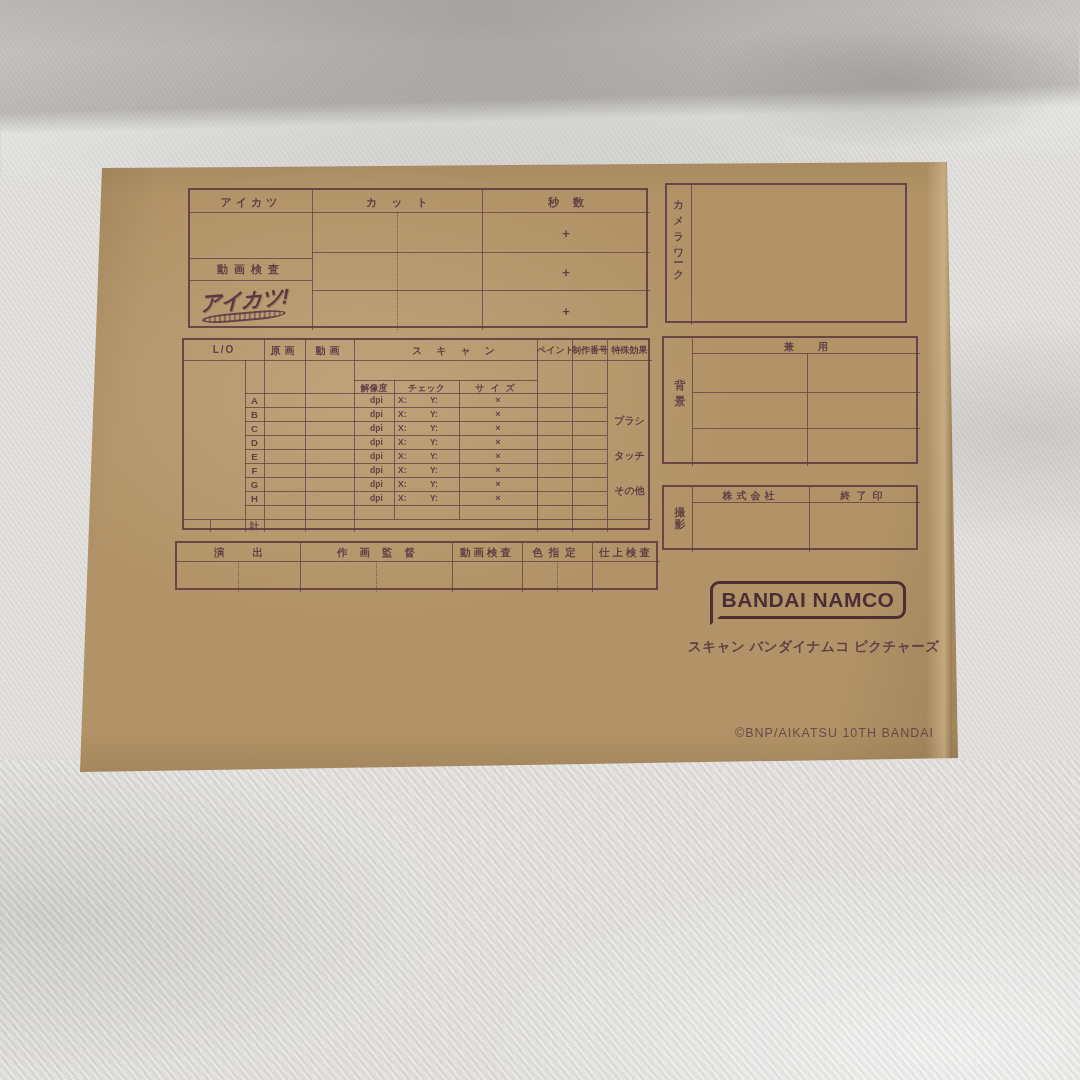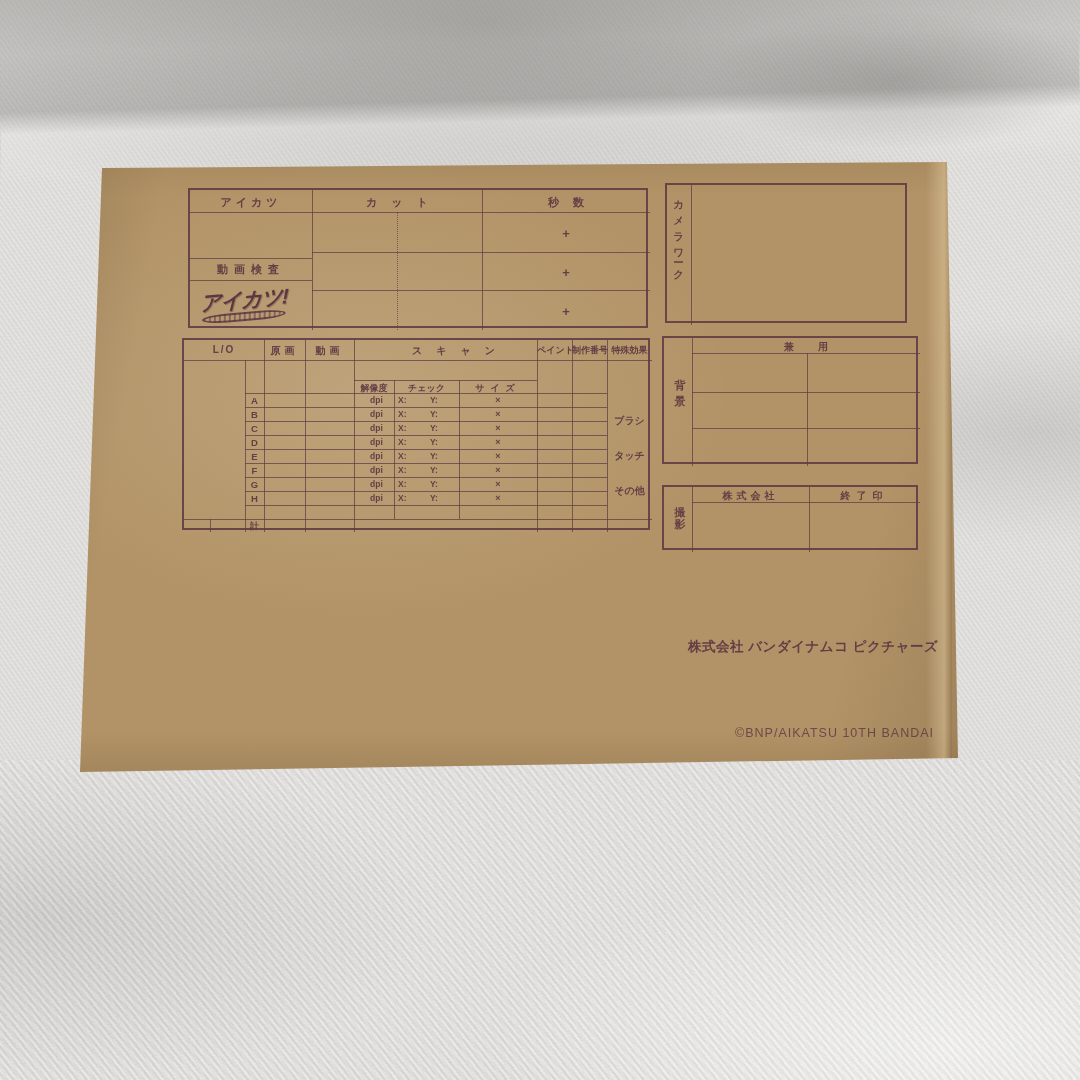--- a/index.html
+++ b/index.html
@@ -205,17 +205,36 @@
 
   <div class="box" style="left:582px; top:325px; width:256px; height:65px;">
     <div class="vl" style="left:28px; top:0; height:65px;"></div>
     <div class="hl" style="left:28px; top:15px; width:228px;"></div>
     <div class="vl" style="left:145px; top:0; height:65px;"></div>
     <div class="lbl ctr" style="left:28px; top:2px; width:117px; font-size:10px; letter-spacing:4px;">株式会社</div>
     <div class="lbl ctr" style="left:145px; top:2px; width:111px; font-size:10px; letter-spacing:6px;">終了印</div>
     <div class="lbl vert" style="left:8px; top:10px; font-size:11px; letter-spacing:12px;">撮影</div>
   </div>
 
-
-
-  <div class="lbl ctr" style="left:608px; top:478px; width:240px; font-size:13.5px; letter-spacing:0.5px;">株式会社 バンダイナムコ ピクチャーズ</div>
+  <div class="box" style="left:95px; top:381px; width:483px; height:49px;">
+    <div class="hl" style="left:0; top:18px; width:483px;"></div>
+    <div class="vl" style="left:123px; top:0; height:49px;"></div>
+    <div class="vl" style="left:275px; top:0; height:49px;"></div>
+    <div class="vl" style="left:345px; top:0; height:49px;"></div>
+    <div class="vl" style="left:415px; top:0; height:49px;"></div>
+    <div class="vdot" style="left:61px; top:18px; height:31px;"></div>
+    <div class="vdot" style="left:199px; top:18px; height:31px;"></div>
+    <div class="vdot" style="left:380px; top:18px; height:31px;"></div>
+    <div class="lbl ctr" style="left:0; top:3px; width:123px; font-size:10.5px; letter-spacing:28px; padding-left:28px;">演出</div>
+    <div class="lbl ctr" style="left:123px; top:3px; width:152px; font-size:10.5px; letter-spacing:12px; padding-left:12px;">作画監督</div>
+    <div class="lbl ctr" style="left:275px; top:3px; width:70px; font-size:10.5px; letter-spacing:3px;">動画検査</div>
+    <div class="lbl ctr" style="left:345px; top:3px; width:70px; font-size:10.5px; letter-spacing:6px;">色指定</div>
+    <div class="lbl ctr" style="left:415px; top:3px; width:68px; font-size:10.5px; letter-spacing:3px;">仕上検査</div>
+  </div>
+
+
+  <div class="bn-bubble" style="left:630px; top:421px; width:196px; height:38px;">
+    <div class="txt">BANDAI NAMCO</div>
+    <div class="bn-tail"></div>
+  </div>
+  <div class="lbl ctr" style="left:608px; top:478px; width:240px; font-size:13.5px; letter-spacing:0.5px;">スキャン バンダイナムコ ピクチャーズ</div>
   <div class="lbl" style="left:655px; top:566px; font-size:12.5px; font-weight:normal; letter-spacing:1px; color:rgba(93,54,66,0.8);">©BNP/AIKATSU 10TH BANDAI</div>
 </div>
 
 </body></html>

